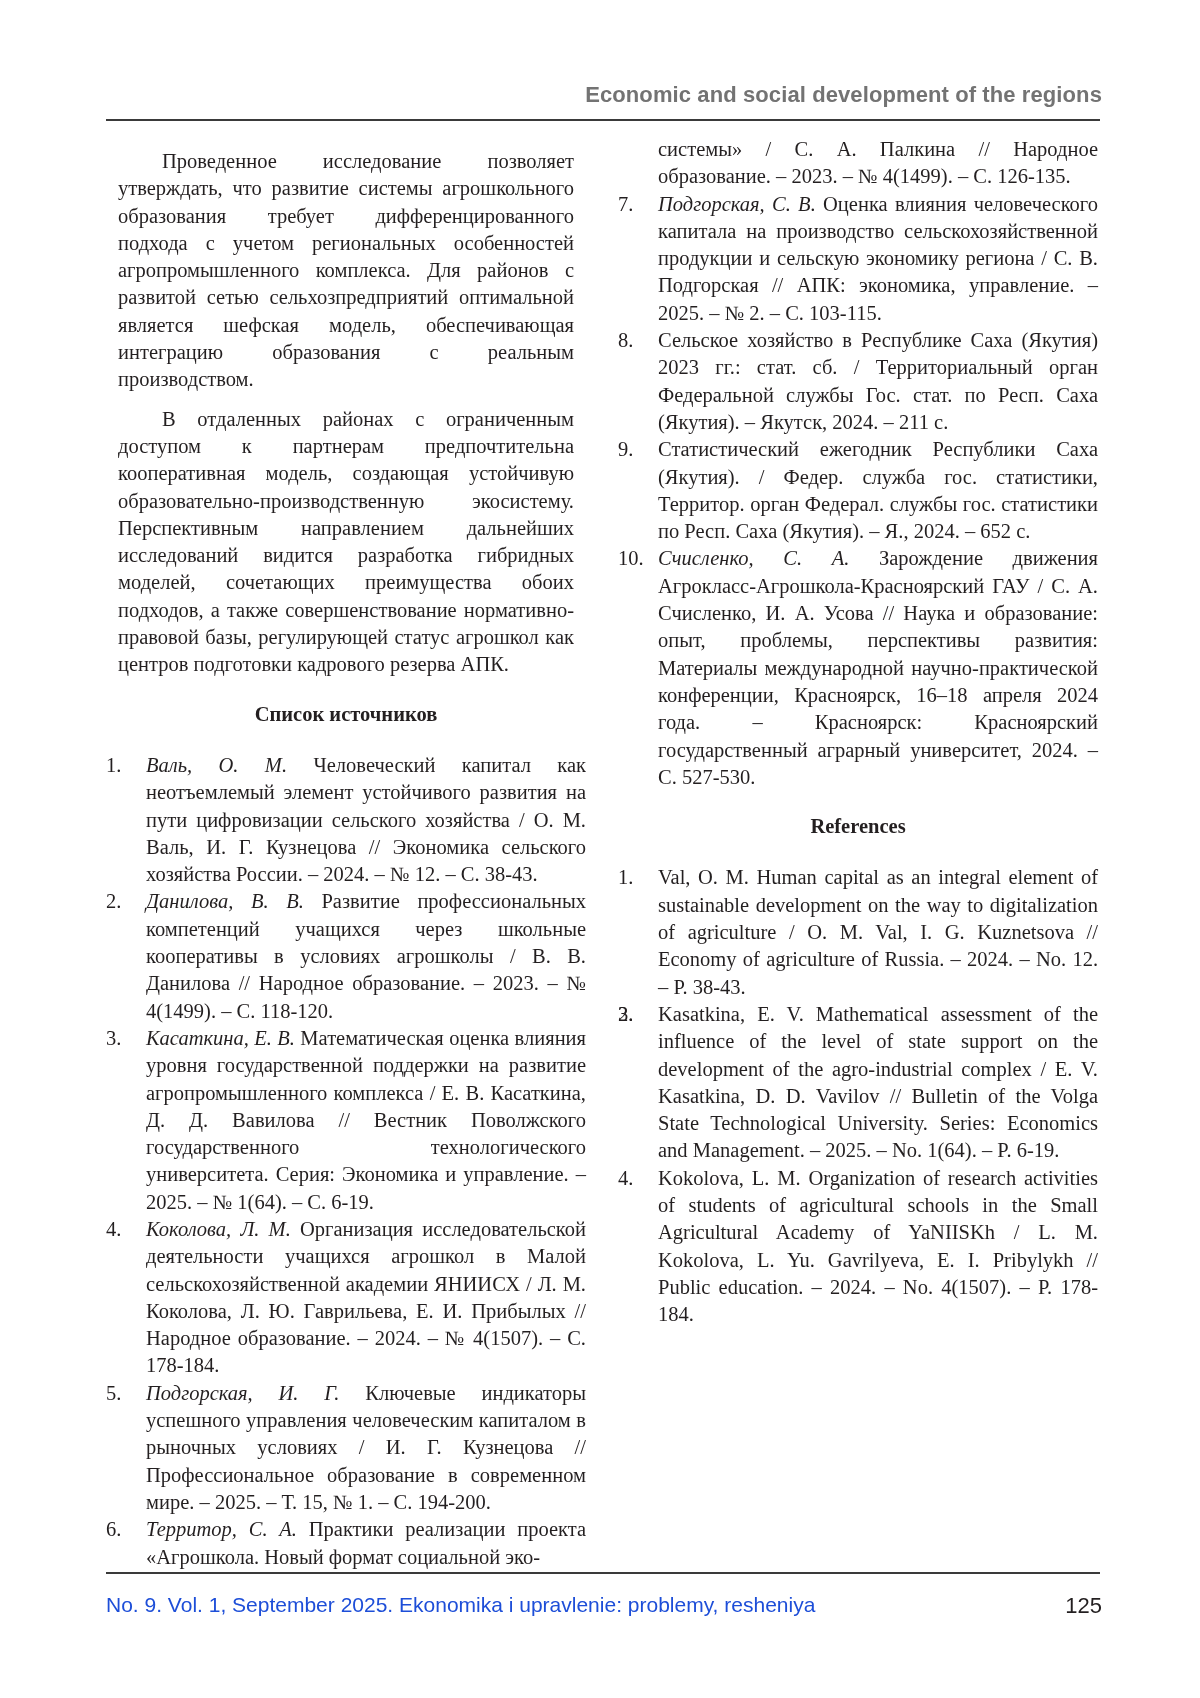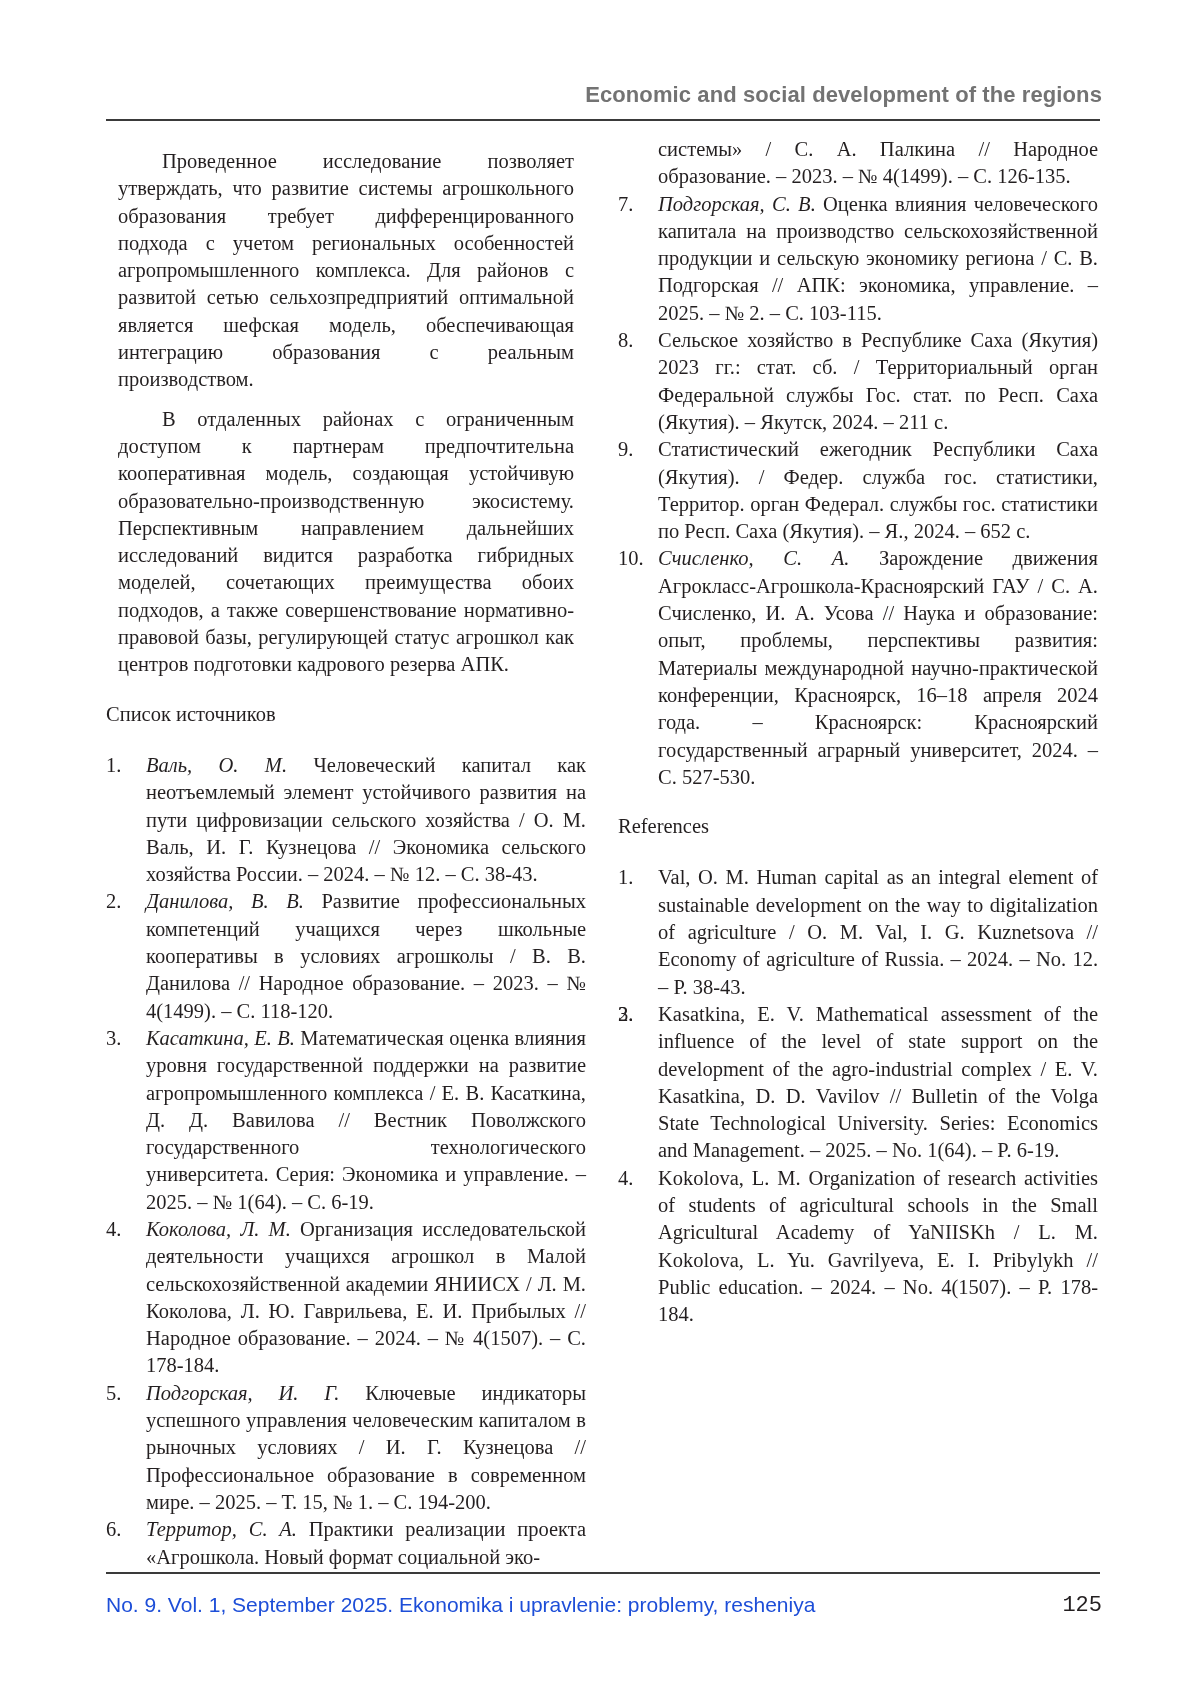--- a/index.html
+++ b/index.html
@@ -13,33 +13,33 @@
   .rule.top { top: 119px; }
   .rule.bottom { top: 1572px; }
   .col {
     position: absolute; top: 136px; width: 480px;
     font-family: "Liberation Serif", serif; font-size: 20.5px; line-height: 27.3px;
     text-align: justify; hyphens: manual;
   }
   .col.left { left: 106px; }
   .col.right { left: 618px; }
   .col p { margin: 12px; text-indent: 44px; }
-  .section-heading { text-align: left; font-weight: normal; margin: 22px 0 24px 0; text-indent: 0; }
+  .section-heading { text-align: center; font-weight: bold; margin: 22px 0 24px 0; text-indent: 0; }
   .ref-list { margin: 0; padding: 0; list-style: none; }
   .ref { position: relative; padding-left: 40px; }
   .ref .num { position: absolute; left: 0; top: 0; }
   .ref em { font-style: italic; }
   .cont { padding-left: 40px; }
   .footer-text {
     position: absolute; left: 106px; top: 1593px;
     font-family: "Liberation Sans", sans-serif; font-size: 21px; color: #1d4ed8;
   }
   .page-num {
     position: absolute; right: 98px; top: 1593px;
-    font-family: Liberation Mono, monospace; font-size: 22px; color: #231f20;
+    font-family: Liberation Sans, sans-serif; font-size: 22px; color: #231f20;
   }
 </style>
 </head>
 <body>
 
 <div class="header-title">Economic and social development of the regions</div>
 <div class="rule top"></div>
 
 <div class="col left">
   <p>Проведенное исследование позволяет утверждать, что развитие системы агрошкольного образования требует дифференцированного подхода с учетом региональных особенностей агропромышленного комплекса. Для районов с развитой сетью сельхозпредприятий оптимальной является шефская модель, обеспечивающая интеграцию образования с реальным производством.</p>

